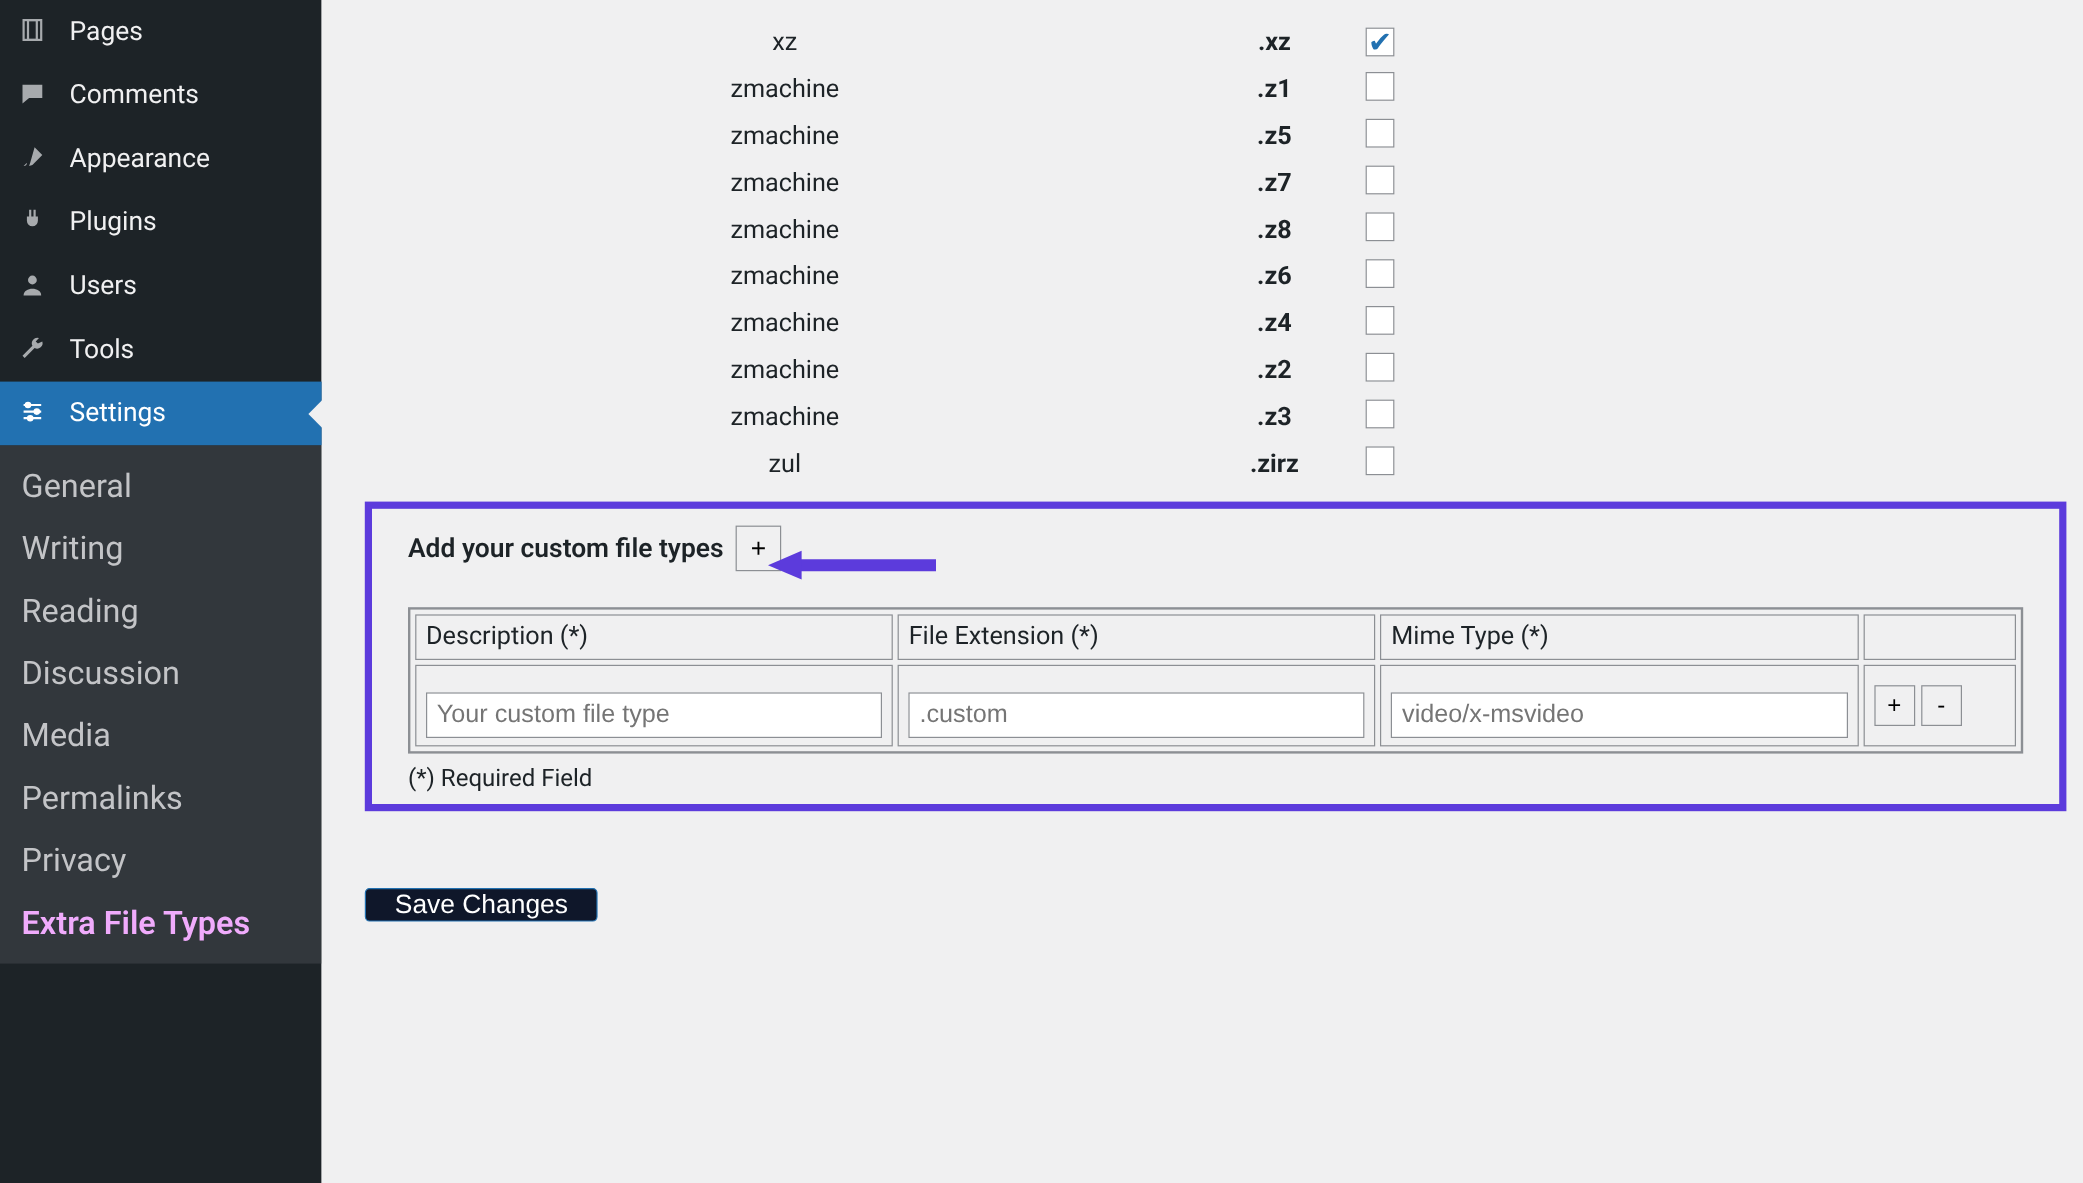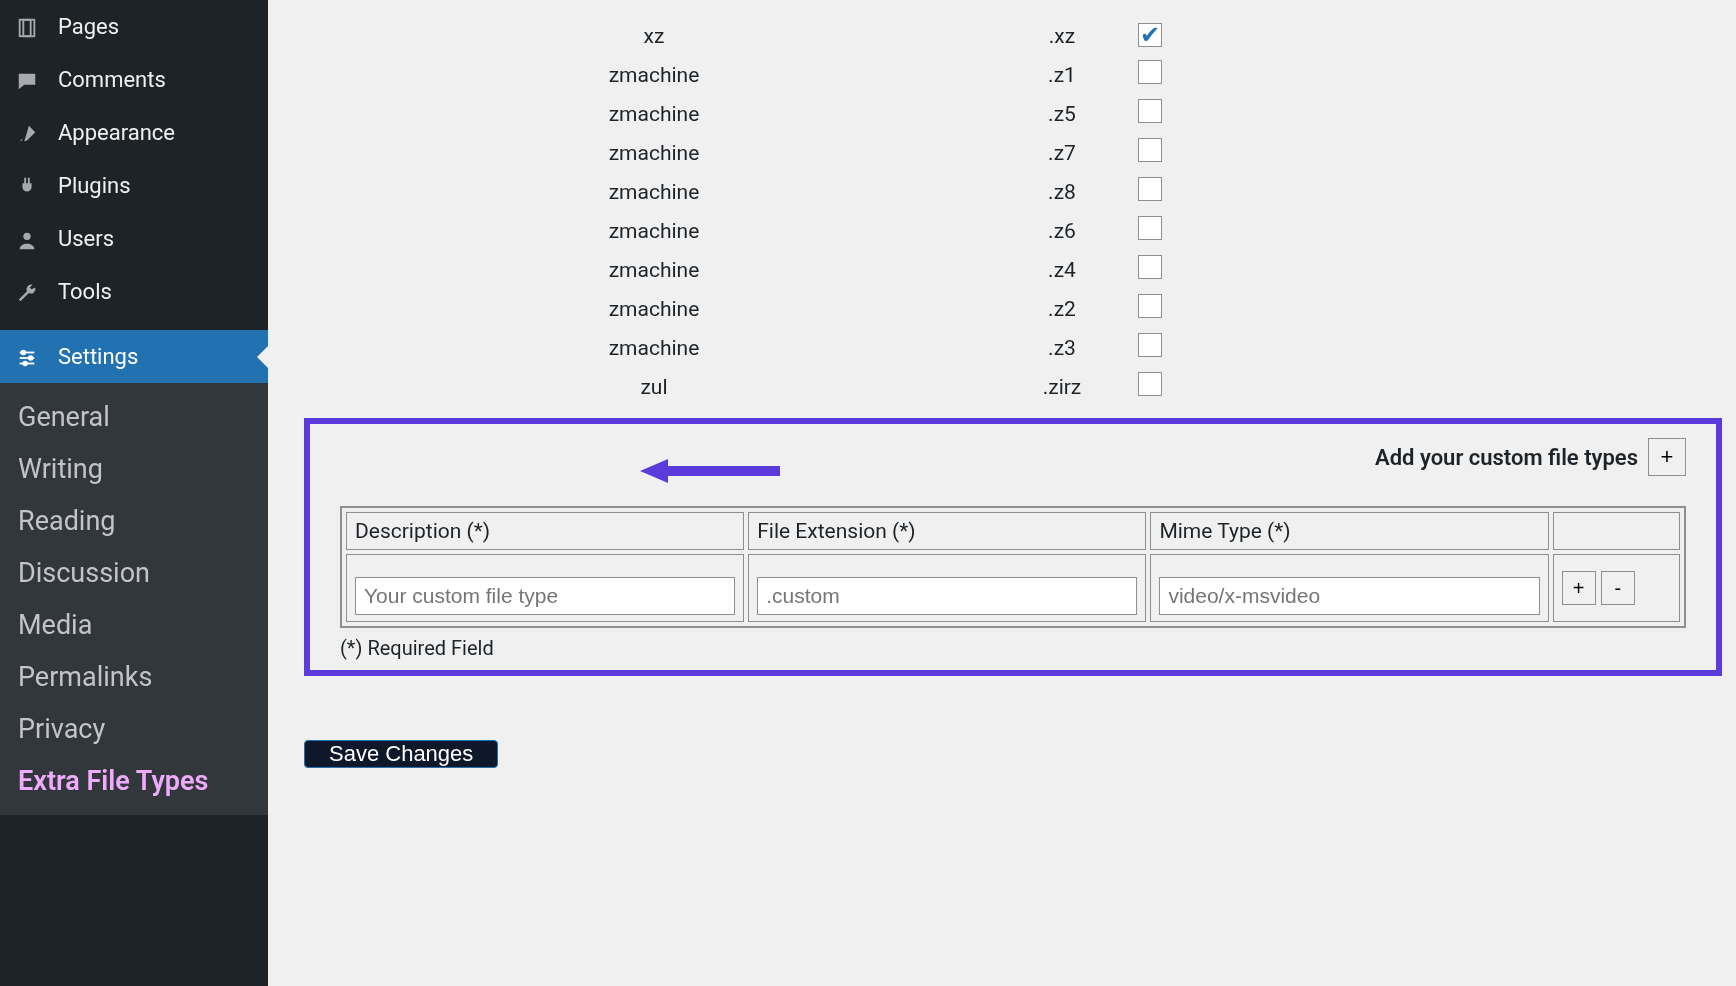--- a/index.html
+++ b/index.html
@@ -18,37 +18,36 @@
   .sidebar {
     width: 268px;
     background: #1d2327;
     color: #f0f0f1;
     display: flex;
     flex-direction: column;
     flex-shrink: 0;
   }
   .menu-item {
     display: flex;
-    align-items: flex-end;
+    align-items: flex-start;
     padding: 14px 16px;
     color: #f0f0f1;
     font-size: 22px;
     cursor: pointer;
     position: relative;
   }
   .menu-item .icon {
     width: 30px;
     margin-right: 12px;
     text-align: center;
     color: #a7aaad;
   }
   .menu-item.active {
     background: #2271b1;
     color: #fff;
-    margin-top: 12px;
   }
   .menu-item.active .icon { color: #fff; }
   .menu-item.active::after {
     content: "";
     position: absolute;
     right: -1px;
     top: 50%;
     transform: translateY(-50%);
     border: 12px solid transparent;
     border-right-color: #f0f0f1;
@@ -81,21 +80,21 @@
     text-align: center;
   }
   .file-row {
     display: flex;
     align-items: center;
     height: 39px;
     font-size: 21px;
     color: #1d2327;
   }
   .file-name { width: 700px; }
-  .file-ext  { width: 116px; }
+  .file-ext  { width: 116px; font-weight: bold; }
   .file-cb-wrap { width: 60px; }
   .cb {
     width: 24px;
     height: 24px;
     border: 1px solid #8c8f94;
     background: #fff;
     display: inline-flex;
     align-items: center;
     justify-content: center;
     font-size: 24px;
@@ -112,21 +111,20 @@
     position: relative;
   }
   .custom-title {
     display: flex;
     align-items: center;
     gap: 10px;
     font-size: 22px;
     font-weight: 600;
     color: #1d2327;
     margin-bottom: 30px;
-    justify-content: flex-end;
   }
   .plus-btn {
     width: 38px;
     height: 38px;
     border: 1px solid #8c8f94;
     background: #f0f0f1;
     font-size: 22px;
     cursor: pointer;
     display: flex;
     align-items: center;

